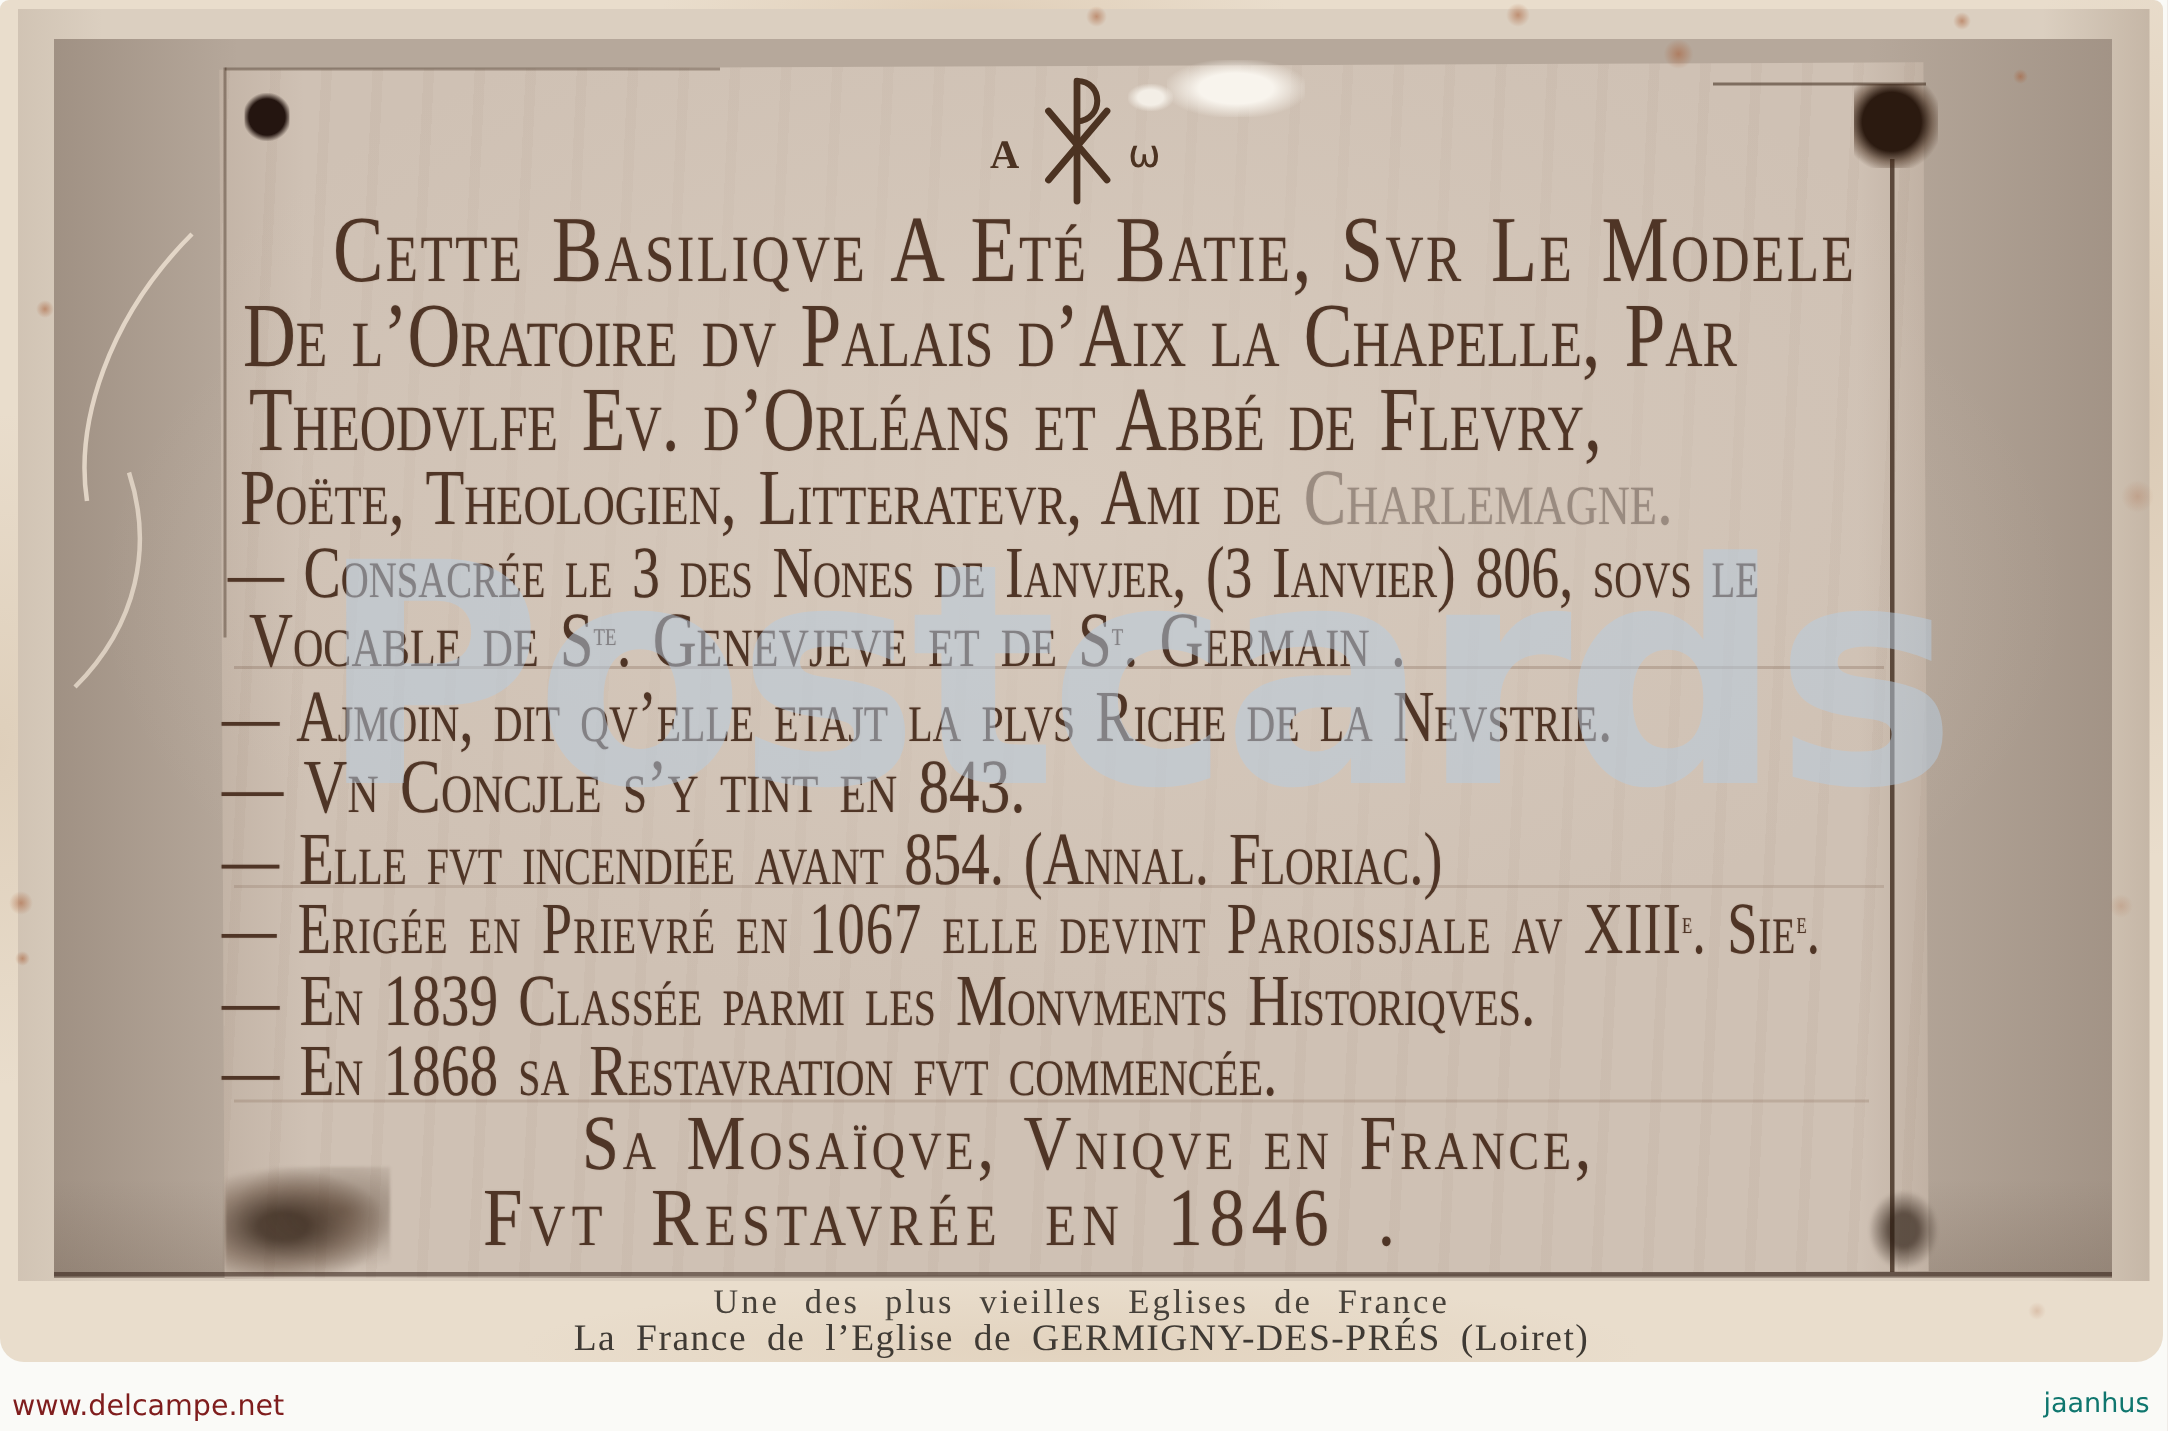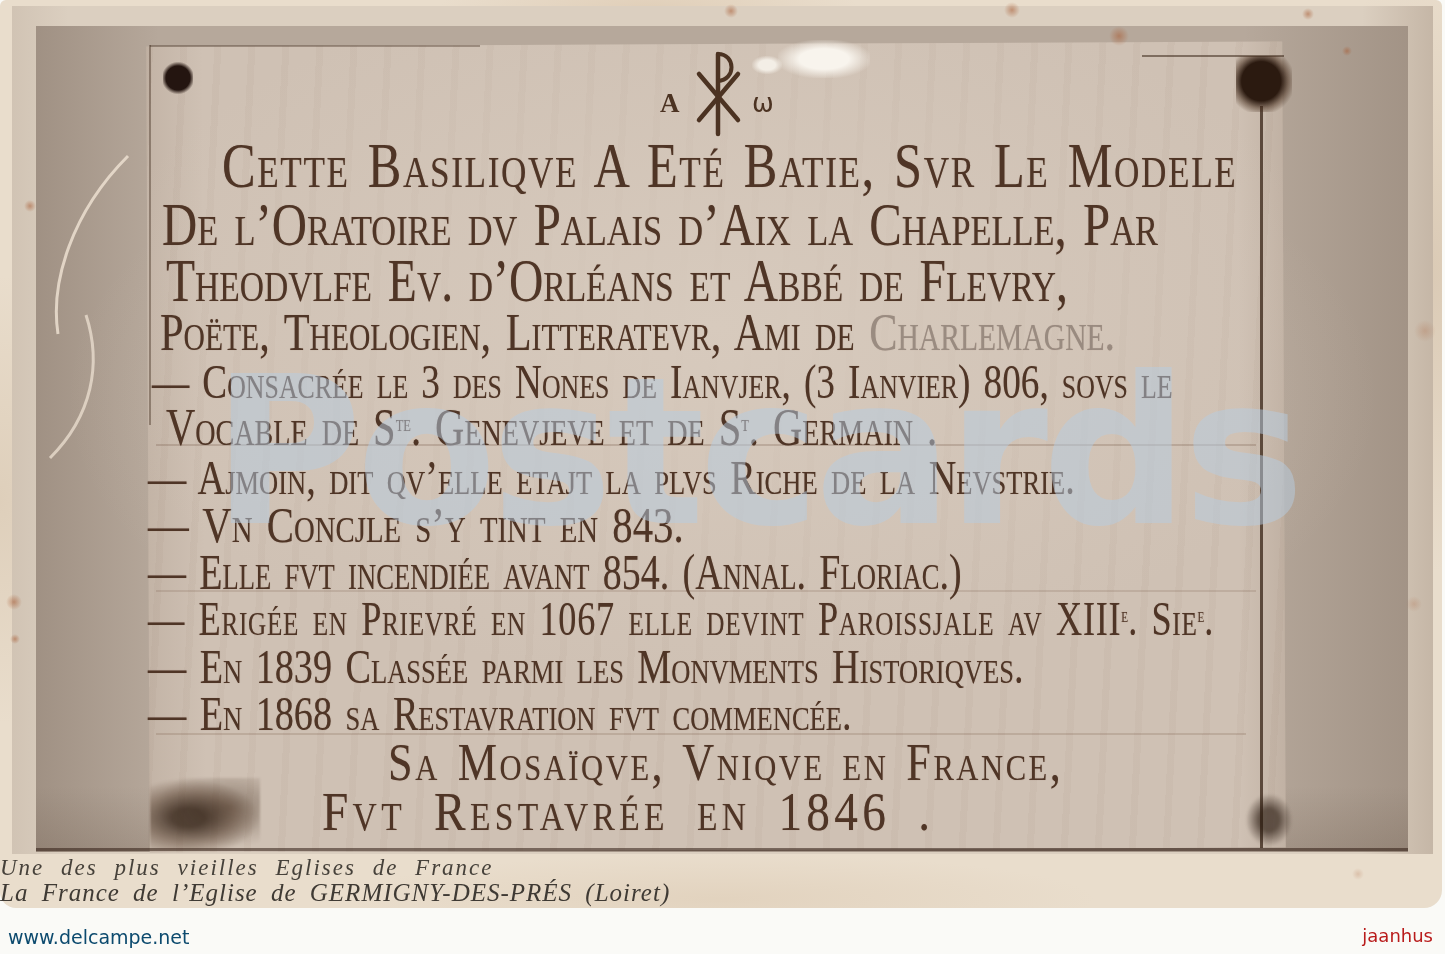--- a/index.html
+++ b/index.html
@@ -81,25 +81,25 @@
   .christo .alpha{position:absolute;left:8px;top:40px;font-size:27px;font-family:"Liberation Serif",serif;font-weight:bold;}
   .christo .omega{position:absolute;left:100px;top:40px;font-size:26px;font-family:"DejaVu Sans",sans-serif;}
   .christo svg{position:absolute;left:34px;top:0;}
   
   .crease{position:absolute;left:28px;top:150px;z-index:6;}
   
   .wm-big{position:absolute;left:212px;top:350px;z-index:30;line-height:1;
       font-family:"DejaVu Sans",sans-serif;font-weight:bold;font-size:205px;
       letter-spacing:-6px;color:#b7cde2;opacity:.5;pointer-events:none;}
   .wm-site{position:absolute;left:8px;bottom:6px;font-family:"DejaVu Sans",sans-serif;
-      font-size:19px;color:#0c4a6e;z-index:40;}
+      font-size:19px;color:#7f1d1d;z-index:40;}
   .wm-seller{position:absolute;right:12px;bottom:8px;font-family:"DejaVu Sans",sans-serif;
-      font-size:18px;color:#b91c1c;z-index:40;}
+      font-size:18px;color:#0f766e;z-index:40;}
   
-  .cap{position:absolute;left:0;right:0;text-align:left;color:#46413a;z-index:25;font-style:italic;}
+  .cap{position:absolute;left:0;right:0;text-align:center;color:#46413a;z-index:25;}
   .cap1{top:855px;font-size:23px;letter-spacing:2px;word-spacing:9px;}
   .cap2{top:879px;font-size:25px;letter-spacing:1px;word-spacing:6px;color:#3f3a34;}
 </style>
 </head>
 <body>
 
 <div class="stage">
 
   <div class="card">
     <div class="photo-margin"></div>

